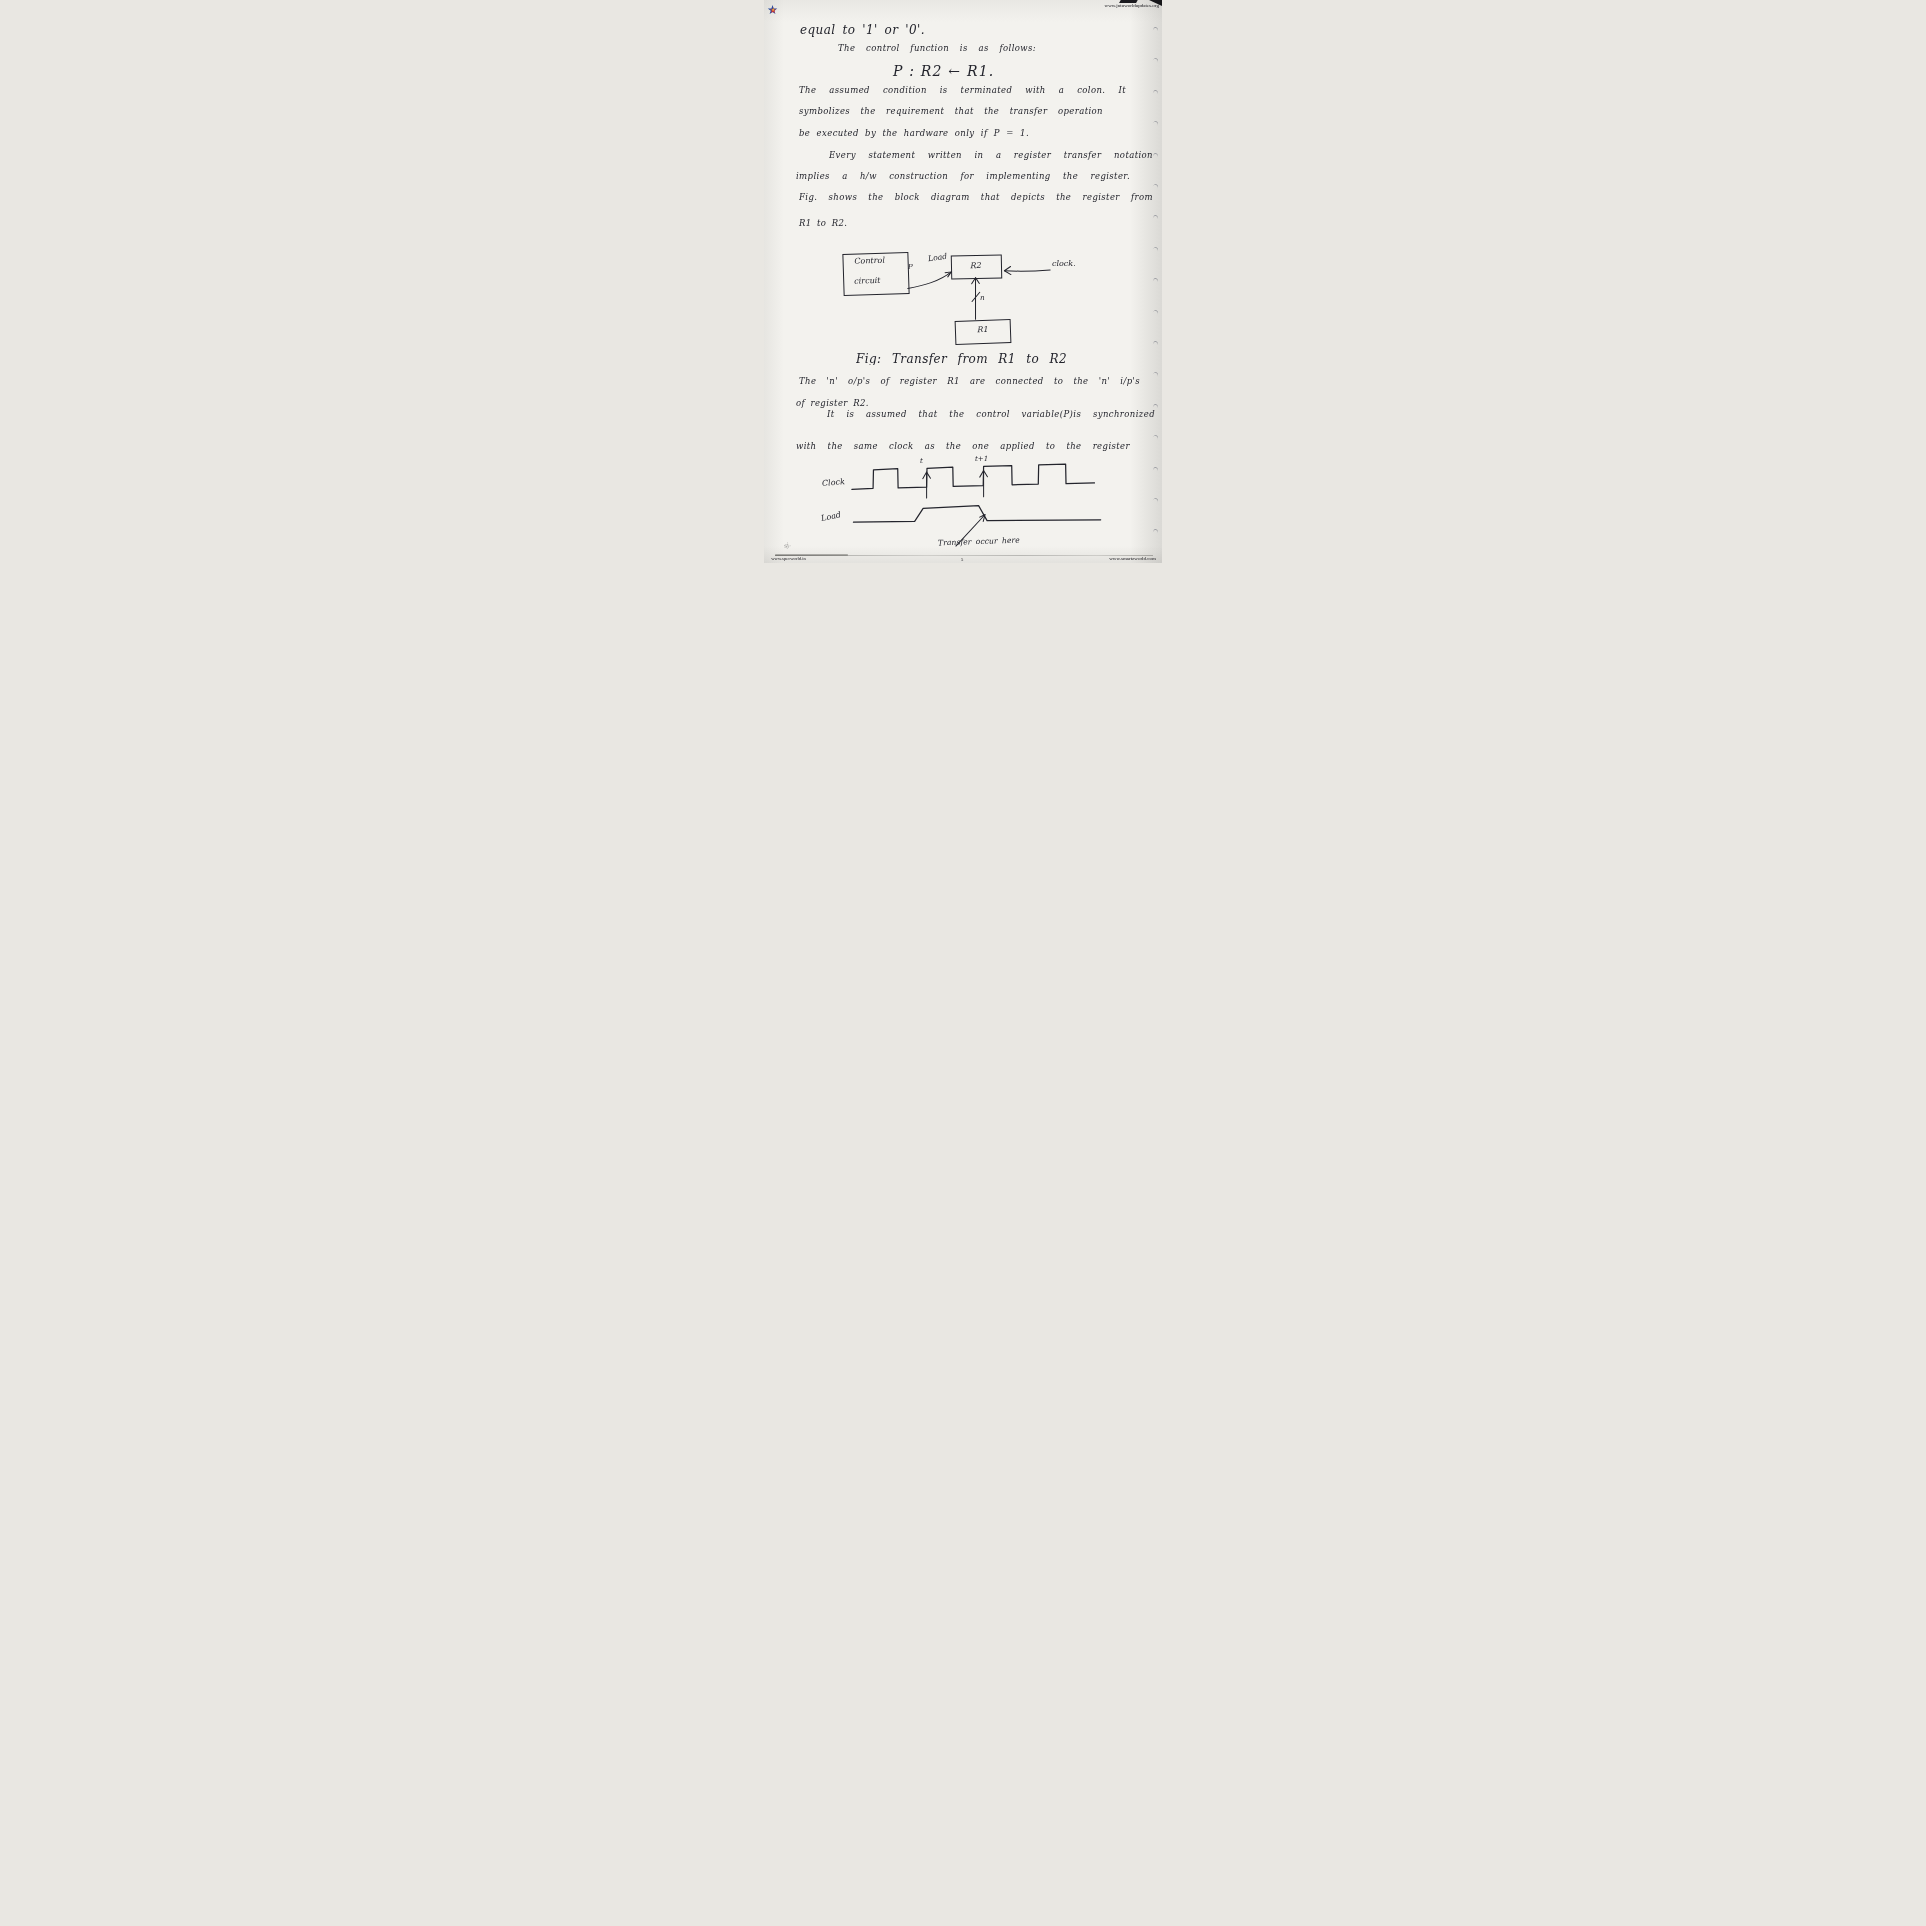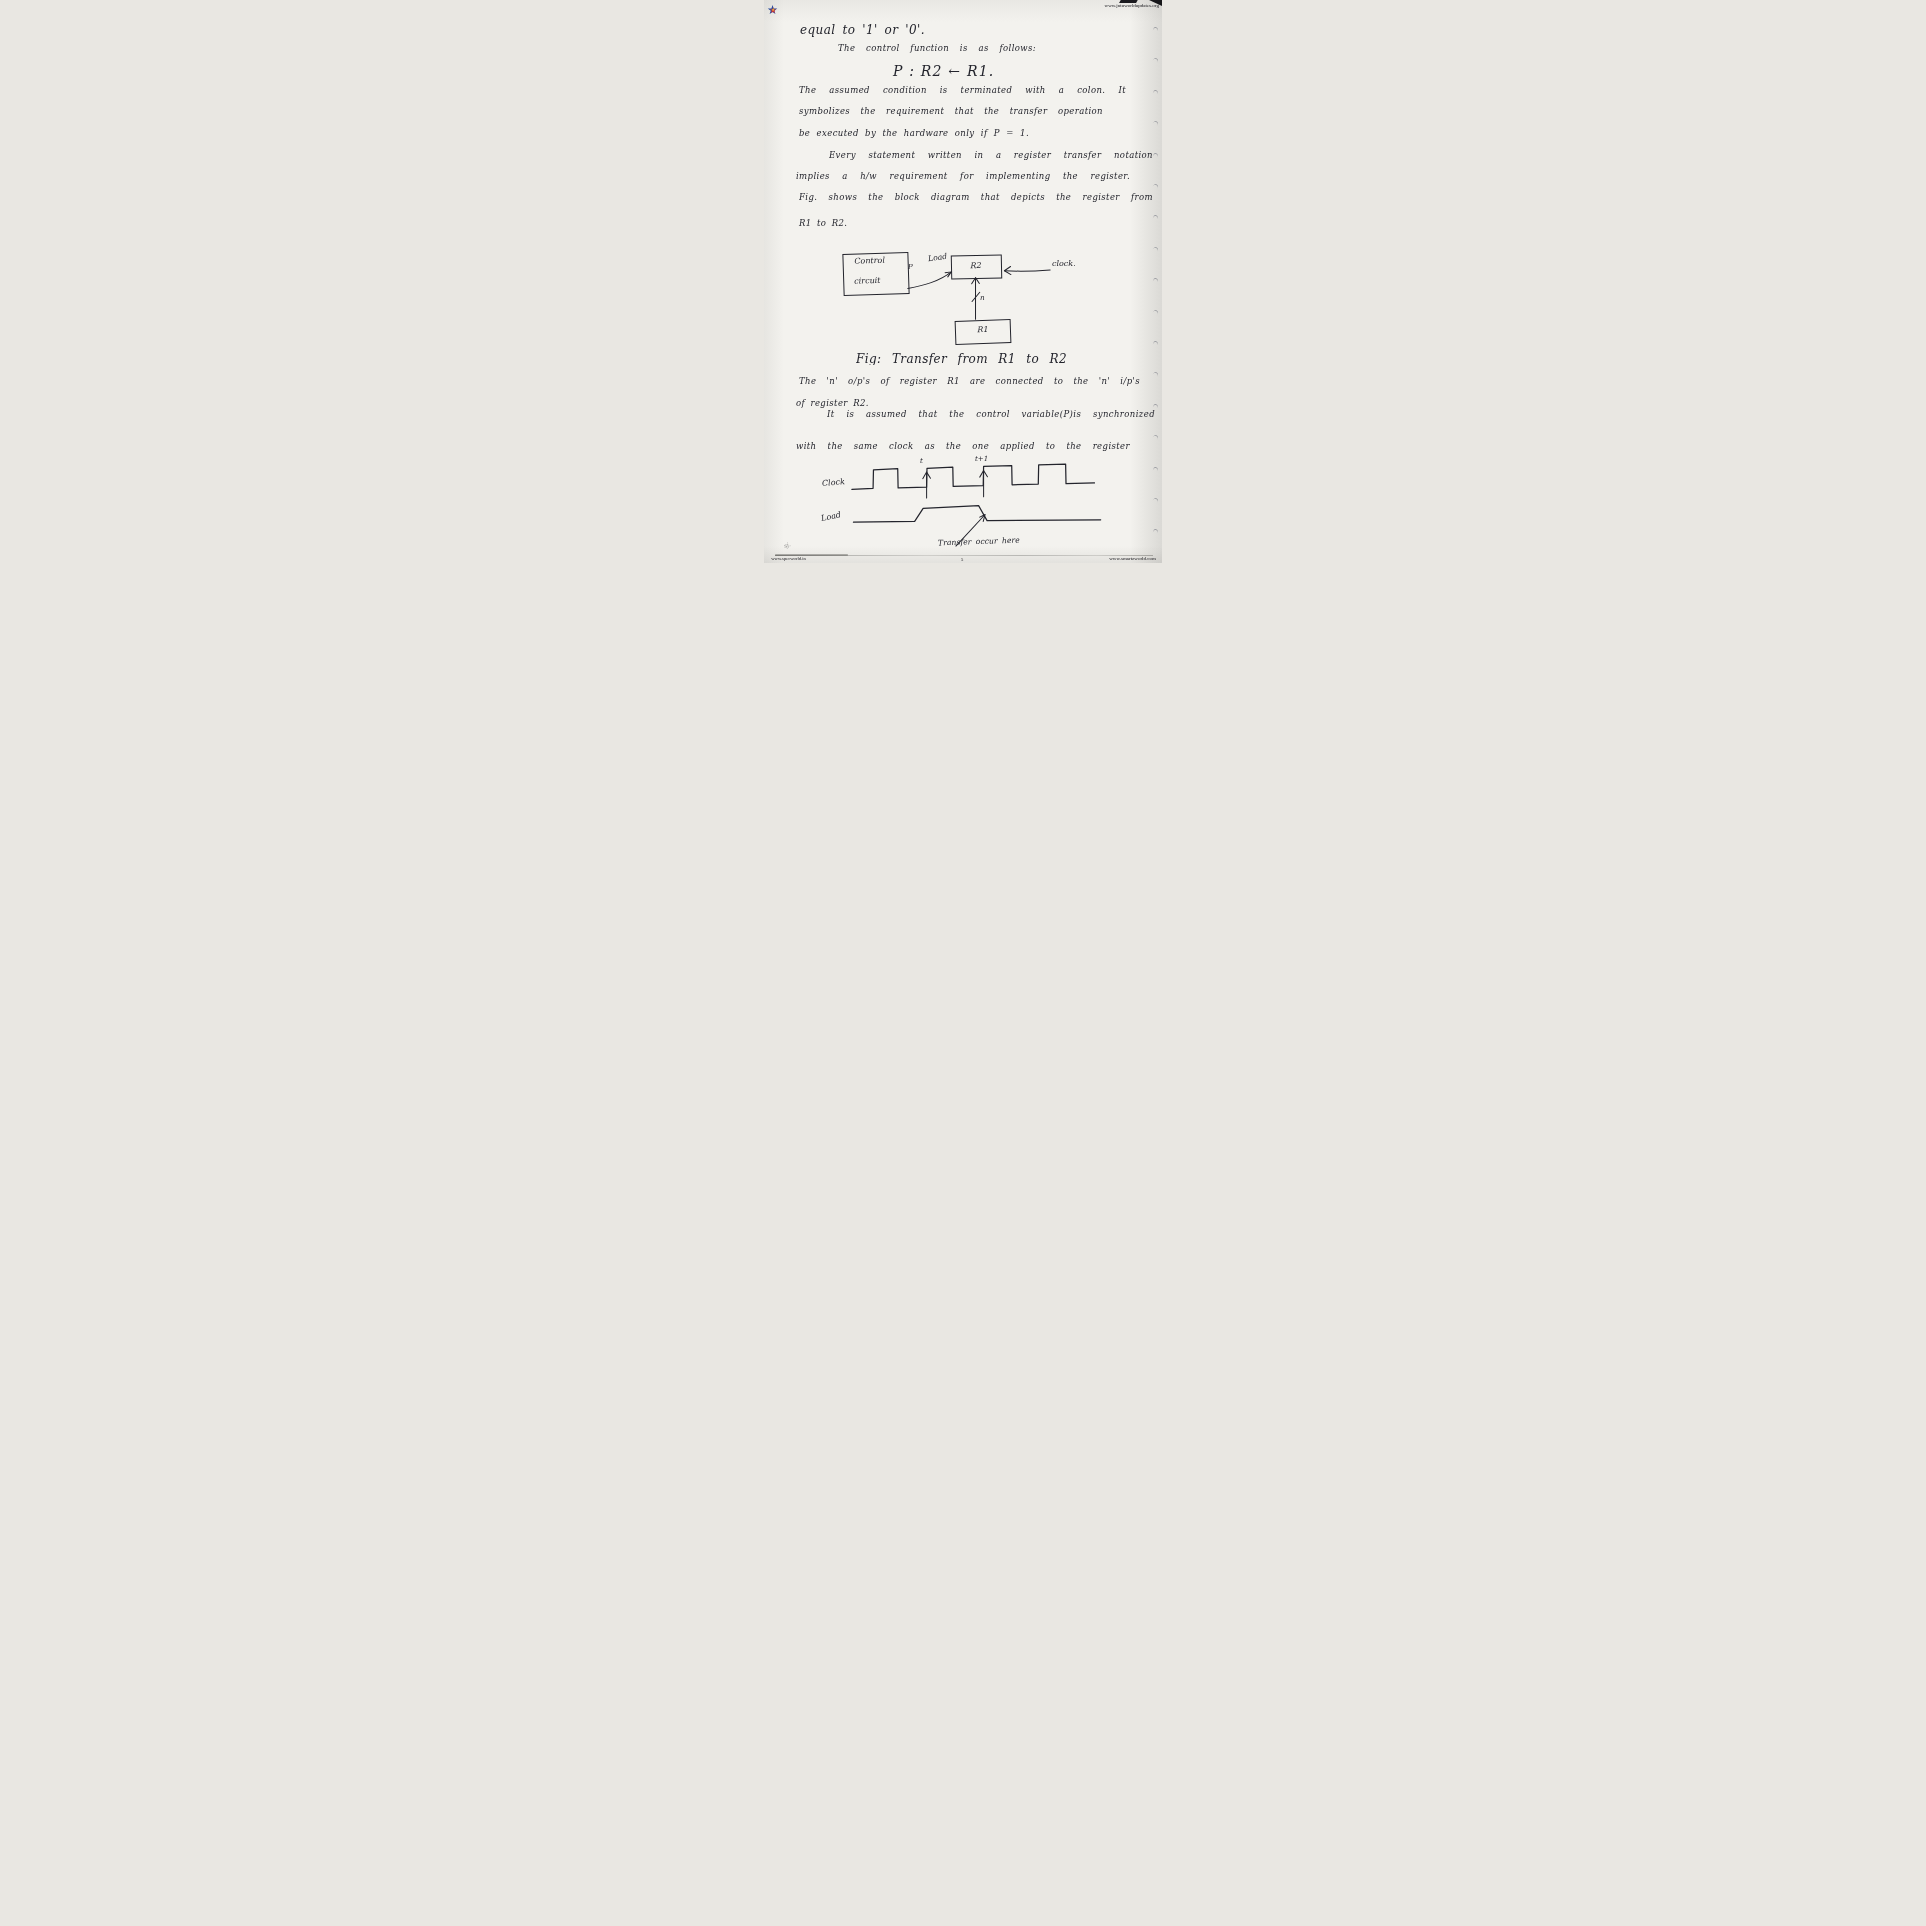--- a/index.html
+++ b/index.html
@@ -73,21 +73,21 @@
   <div class="print" style="top:557px;left:197px;font-size:4.6px;">5</div>
   <div class="print" style="top:556px;right:6.2px;font-size:5px;">www.smartzworld.com</div>
 
   <div class="hl" style="top:23px;left:36px;font-size:12px;word-spacing:2.7px;">equal to '1' or '0'.</div>
   <div class="hl just" style="top:43px;left:74px;width:198px;">The control function is as follows:</div>
   <div class="hl" style="top:63px;left:129px;font-size:14px;letter-spacing:1.2px;">P : R2 ← R1.</div>
   <div class="hl just" style="top:85px;left:35px;width:327px;">The assumed condition is terminated with a colon. It</div>
   <div class="hl just" style="top:106px;left:35px;width:304px;">symbolizes the requirement that the transfer operation</div>
   <div class="hl just" style="top:128px;left:35px;width:230px;">be executed by the hardware only if P = 1.</div>
   <div class="hl just" style="top:150px;left:65px;width:324px;">Every statement written in a register transfer notation</div>
-  <div class="hl just" style="top:171px;left:32px;width:334px;">implies a h/w requirement for implementing the register.</div>
+  <div class="hl just" style="top:171px;left:32px;width:334px;">implies a h/w construction for implementing the register.</div>
   <div class="hl just" style="top:192px;left:35px;width:354px;">Fig. shows the block diagram that depicts the register from</div>
   <div class="hl" style="top:218px;left:35px;word-spacing:2.3px;">R1 to R2.</div>
   <div class="hl just" style="top:376px;left:35px;width:341px;">The 'n' o/p's of register R1 are connected to the 'n' i/p's</div>
   <div class="hl" style="top:398px;left:32px;word-spacing:2.3px;">of register R2.</div>
   <div class="hl just" style="top:409px;left:63px;width:328px;">It is assumed that the control variable(P)is synchronized</div>
   <div class="hl just" style="top:441px;left:32px;width:334px;">with the same clock as the one applied to the register</div>
 
   <div class="box" style="left:79px;top:253px;width:64px;height:40px;transform:rotate(-1.8deg);">
     <div class="dlabel" style="left:10.8px;top:2.3px;">Control</div>
     <div class="dlabel" style="left:10px;top:21.6px;">circuit</div>

